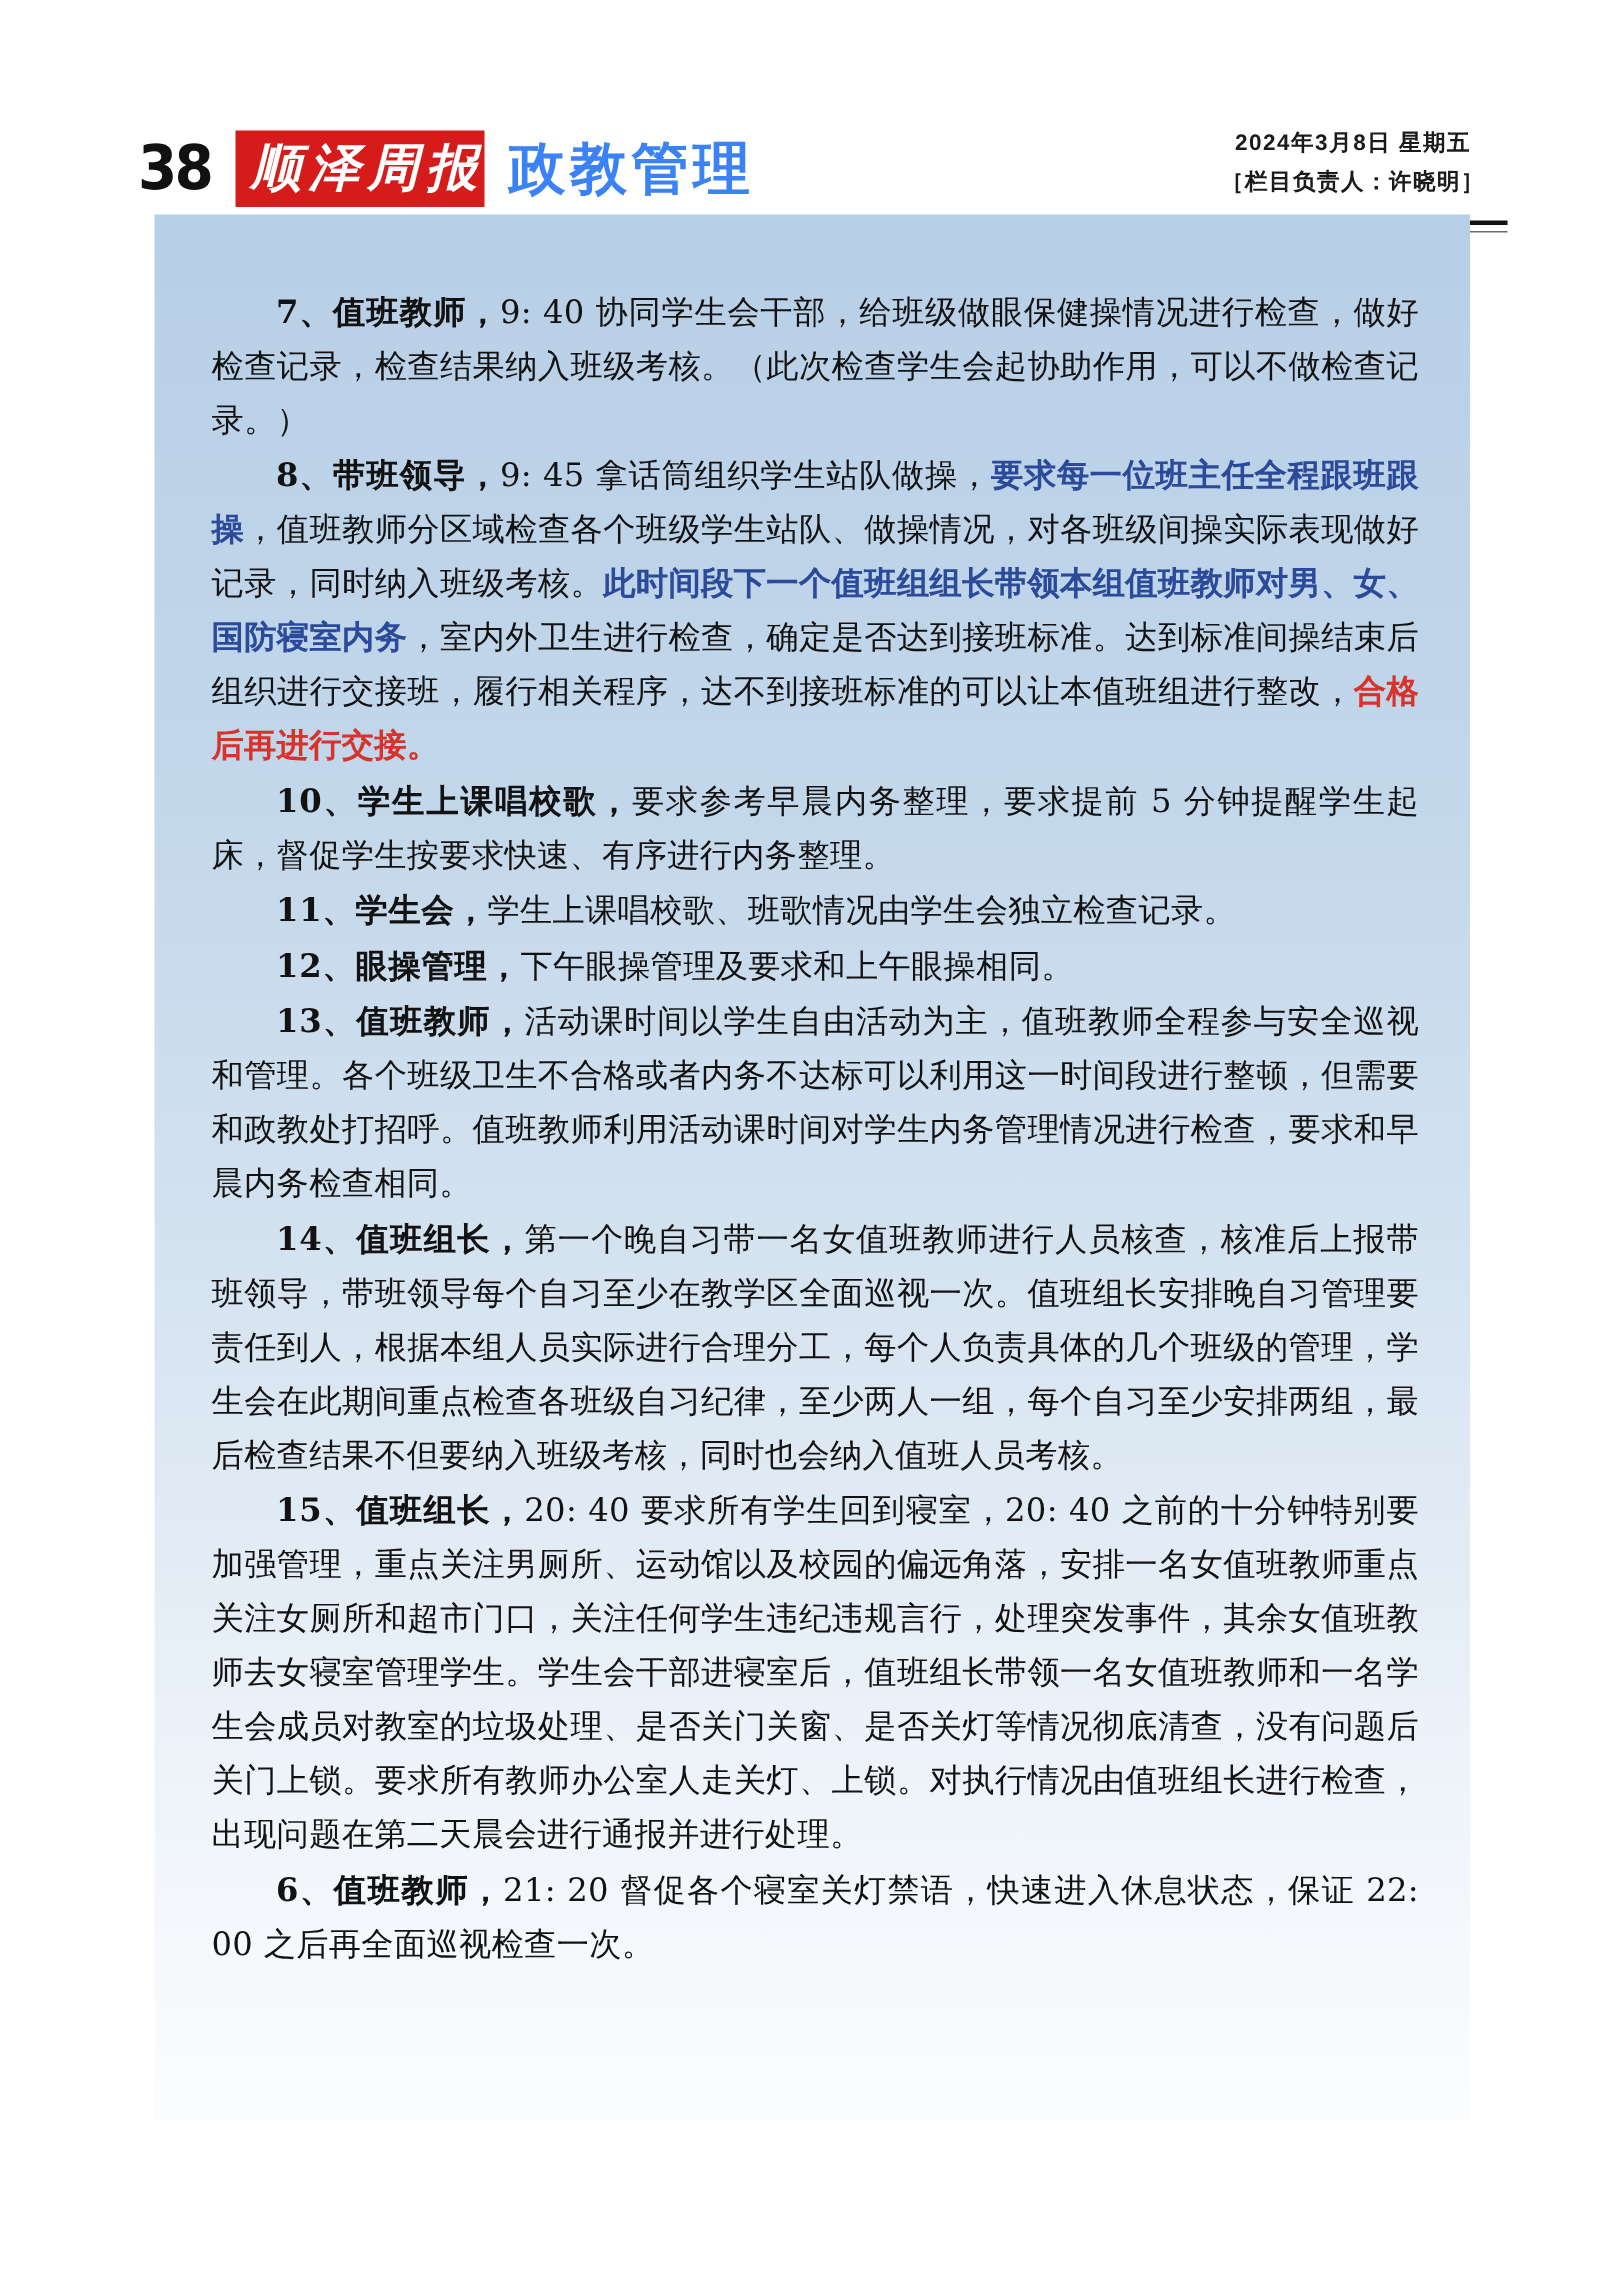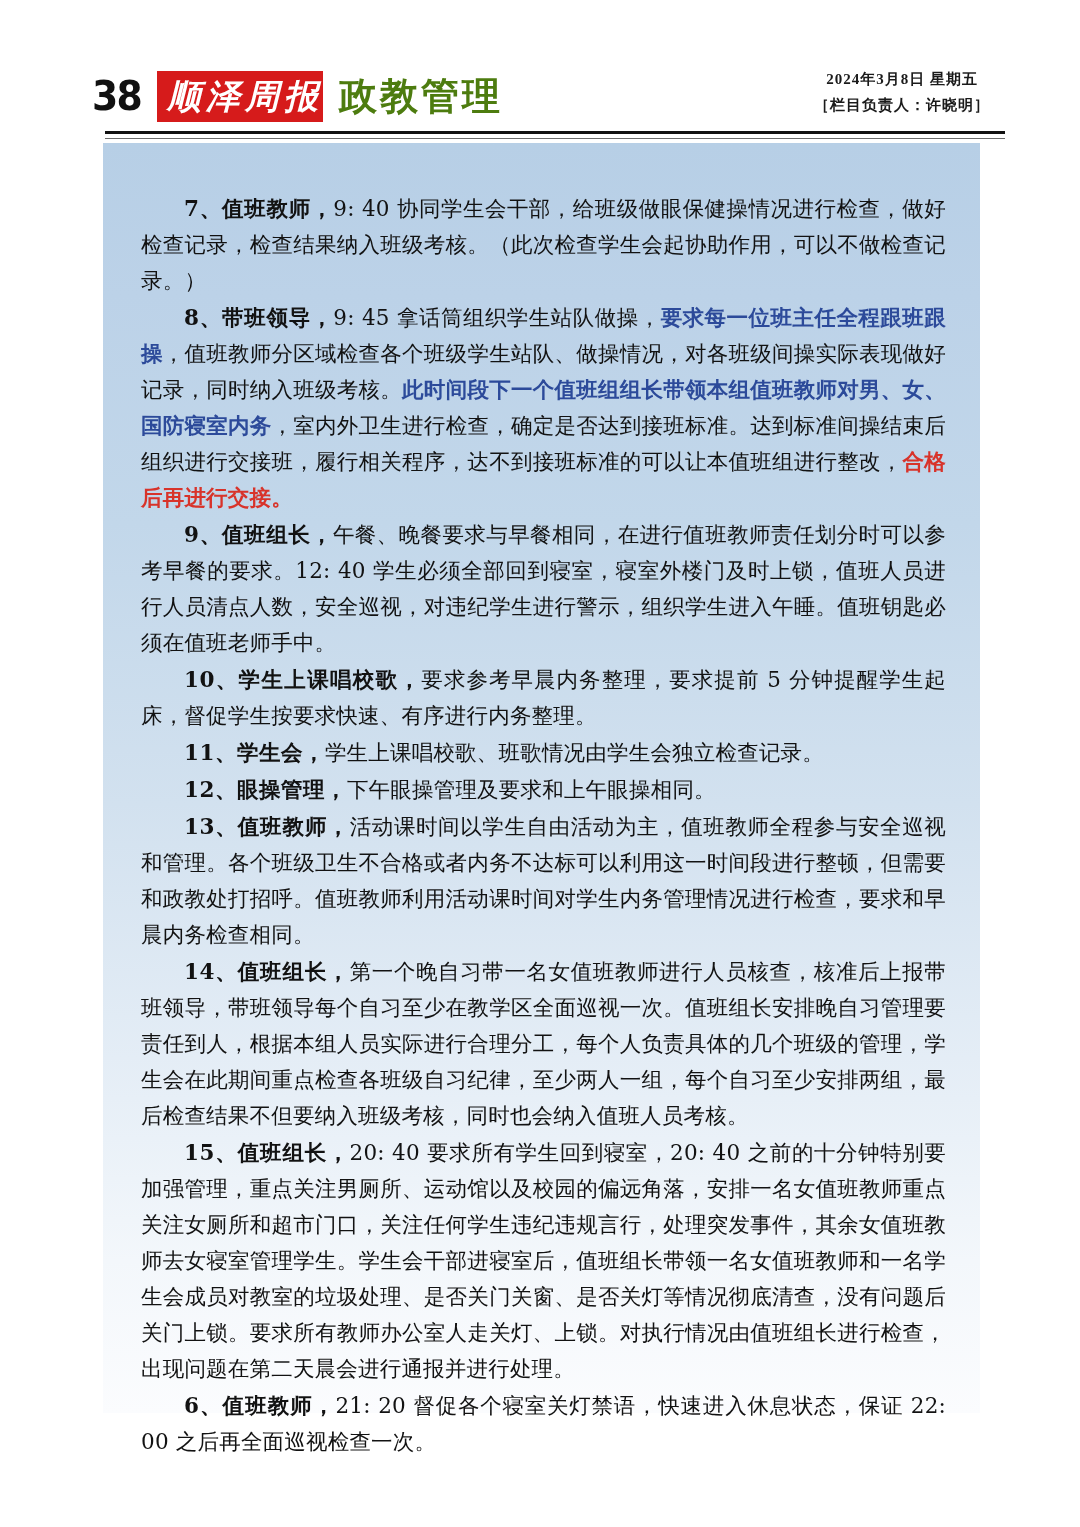--- a/index.html
+++ b/index.html
@@ -11,21 +11,21 @@
     width: 1080px;
     height: 1527px;
     position: relative;
     font-family: "DejaVu Serif", "Liberation Serif", serif;
     overflow: hidden;
   }
 
   
   #masthead {
     position: absolute;
-    left: 0; top: 0;
+    left: 0; top: 16px;
     width: 1068px;
     height: 143px;
     border-radius: 29px;
   }
   #masthead-left {
     position: absolute;
     left: 92px;
     top: 68px;
     display: flex;
     align-items: center;
@@ -52,30 +52,30 @@
     padding: 8px 0 9px 8px;
     letter-spacing: 5px;
     font-style: italic;
     text-indent: 2px;
   }
   #section-title {
     margin-left: 16px;
     font-family: "DejaVu Sans", "Liberation Sans", sans-serif;
     font-weight: 900;
     font-size: 38px;
-    color: #4d7c0f;
+    color: #3b82f6;
     letter-spacing: 3px;
     line-height: 1;
   }
   #masthead-right {
     position: absolute;
     right: 78px;
     top: 70px;
     text-align: center;
-    font-family: Liberation Serif, serif;
+    font-family: Liberation Sans, sans-serif;
     color: #1a1a1a;
   }
   #issue-date {
     font-size: 15px;
     letter-spacing: 1px;
     font-weight: 700;
     margin-bottom: 7px;
     white-space: nowrap;
   }
   #editor-line {
@@ -156,21 +156,20 @@
     <div id="editor-line">［栏目负责人：许晓明］</div>
   </div>
 
   <div id="masthead-rule"></div>
 </div>
 
 <div id="content-panel">
   <div id="paragraph-host">
       <p class="para"><span class="lead num">7、</span><span class="lead">值班教师，</span><span>9: 40 协同学生会干部，给班级做眼保健操情况进行检查，做好检查记录，检查结果纳入班级考核。（此次检查学生会起协助作用，可以不做检查记录。）</span></p>
       <p class="para"><span class="lead num">8、</span><span class="lead">带班领导，</span><span>9: 45 拿话筒组织学生站队做操，</span><span class="blue">要求每一位班主任全程跟班跟操</span><span>，值班教师分区域检查各个班级学生站队、做操情况，对各班级间操实际表现做好记录，同时纳入班级考核。</span><span class="blue">此时间段下一个值班组组长带领本组值班教师对男、女、国防寝室内务</span><span>，室内外卫生进行检查，确定是否达到接班标准。达到标准间操结束后组织进行交接班，履行相关程序，达不到接班标准的可以让本值班组进行整改，</span><span class="red">合格后再进行交接。</span></p>
-      <p class="para"><span class="lead num">9、</span><span class="lead">值班组长，</span><span>午餐、晚餐要求与早餐相同，在进行值班教师责任划分时可以参考早餐的要求。12: 40 学生必须全部回到寝室，寝室外楼门及时上锁，值班人员进行人员清点人数，安全巡视，对违纪学生进行警示，组织学生进入午睡。值班钥匙必须在值班老师手中。</span></p>
       <p class="para"><span class="lead num">10、</span><span class="lead">学生上课唱校歌，</span><span>要求参考早晨内务整理，要求提前 5 分钟提醒学生起床，督促学生按要求快速、有序进行内务整理。</span></p>
       <p class="para"><span class="lead num">11、</span><span class="lead">学生会，</span><span>学生上课唱校歌、班歌情况由学生会独立检查记录。</span></p>
       <p class="para"><span class="lead num">12、</span><span class="lead">眼操管理，</span><span>下午眼操管理及要求和上午眼操相同。</span></p>
       <p class="para"><span class="lead num">13、</span><span class="lead">值班教师，</span><span>活动课时间以学生自由活动为主，值班教师全程参与安全巡视和管理。各个班级卫生不合格或者内务不达标可以利用这一时间段进行整顿，但需要和政教处打招呼。值班教师利用活动课时间对学生内务管理情况进行检查，要求和早晨内务检查相同。</span></p>
       <p class="para"><span class="lead num">14、</span><span class="lead">值班组长，</span><span>第一个晚自习带一名女值班教师进行人员核查，核准后上报带班领导，带班领导每个自习至少在教学区全面巡视一次。值班组长安排晚自习管理要责任到人，根据本组人员实际进行合理分工，每个人负责具体的几个班级的管理，学生会在此期间重点检查各班级自习纪律，至少两人一组，每个自习至少安排两组，最后检查结果不但要纳入班级考核，同时也会纳入值班人员考核。</span></p>
       <p class="para"><span class="lead num">15、</span><span class="lead">值班组长，</span><span>20: 40 要求所有学生回到寝室，20: 40 之前的十分钟特别要加强管理，重点关注男厕所、运动馆以及校园的偏远角落，安排一名女值班教师重点关注女厕所和超市门口，关注任何学生违纪违规言行，处理突发事件，其余女值班教师去女寝室管理学生。学生会干部进寝室后，值班组长带领一名女值班教师和一名学生会成员对教室的垃圾处理、是否关门关窗、是否关灯等情况彻底清查，没有问题后关门上锁。要求所有教师办公室人走关灯、上锁。对执行情况由值班组长进行检查，出现问题在第二天晨会进行通报并进行处理。</span></p>
       <p class="para"><span class="lead num">6、</span><span class="lead">值班教师，</span><span>21: 20 督促各个寝室关灯禁语，快速进入休息状态，保证 22: 00 之后再全面巡视检查一次。</span></p>
     </div>
 </div>
 

